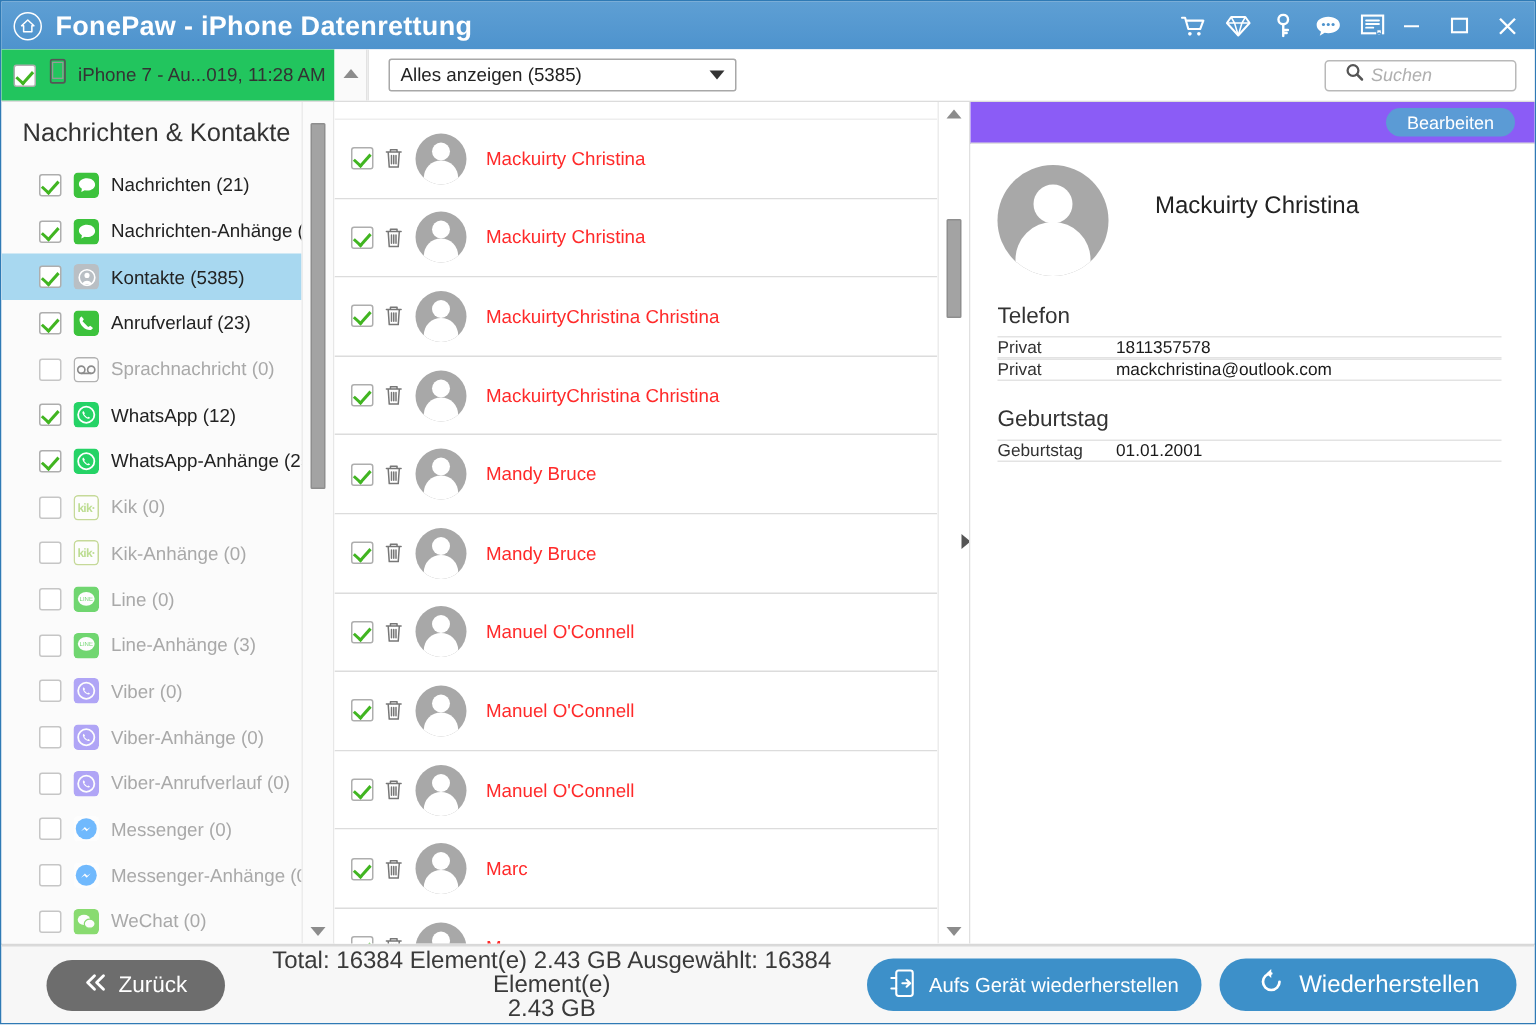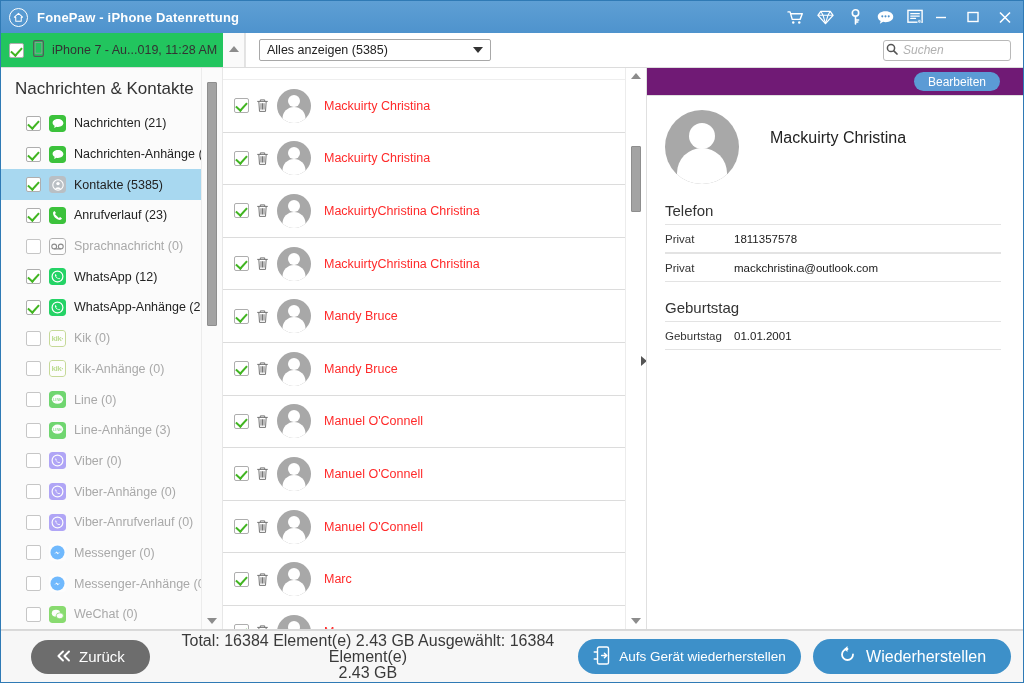--- a/index.html
+++ b/index.html
@@ -28,21 +28,21 @@
     position: relative;
   }
   .logo-circle {
     width: 19px; height: 19px; border-radius: 50%;
     border: 1.6px solid #ffffff;
     display: flex; align-items: center; justify-content: center;
     flex: 0 0 19px;
   }
   .logo-circle svg { display: block; }
   .app-title {
-    color: #ffffff; font-size: 13px; font-weight: bold;
+    color: #ffffff; font-size: 18px; font-weight: bold;
     margin-left: 9px; letter-spacing: .2px;
     white-space: nowrap;
   }
   .tb-spacer { flex: 1 1 auto; }
   .tb-icons { display: flex; align-items: center; gap: 13px; margin-right: 9px;}
   .tb-ico { width: 17px; height: 17px; display:flex; align-items:center; justify-content:center; cursor: default;}
   .tb-ico svg { display:block; }
   .win-btns { display:flex; align-items:center; gap: 17px; margin-right: 5px;}
   .win-btn { width: 15px; height: 15px; display:flex; align-items:center; justify-content:center;}
 
@@ -104,21 +104,21 @@
     border-left: 5px solid transparent; border-right: 5px solid transparent;
     border-top: 6px solid #333;
   }
   .search-area {
     margin-left: auto; margin-right: 12px;
     display: flex; align-items: center;
   }
   .search-box {
     width: 128px; height: 21px;
     border: 1px solid #b9b9b9; background: #fff; border-radius: 3px;
-    display: flex; align-items: center; padding-left: 2px;
+    display: flex; align-items: center; padding-left: 13px;
   }
   .search-box input {
     border: 0; outline: 0; font-size: 12px; color: #333;
     font-style: italic; margin-left: 5px; width: 92px;
     font-family: "Liberation Sans", sans-serif;
     background: transparent;
   }
   .search-box input::placeholder { color: #b0b0b0; font-style: italic; }
 
   
@@ -220,23 +220,23 @@
     z-index: 5;
   }
 
   
   .detailpane {
     flex: 1 1 auto; background: #fff; position: relative;
     display: flex; flex-direction: column;
   }
   .detail-header {
     height: 28px; flex: 0 0 28px;
-    background: #701a75; border-bottom: 1px solid #e0e0e0;
+    background: #8b5cf6; border-bottom: 1px solid #e0e0e0;
     display: flex; align-items: center; justify-content: flex-end;
-    padding-right: 23px;
+    padding-right: 13px;
   }
   .edit-btn {
     background: #5b9bd5; color: #fff;
     border: 0; border-radius: 11px;
     height: 19px; padding: 0 14px;
     font-size: 12px; font-family: "Liberation Sans", sans-serif;
     cursor: pointer;
   }
   .detail-top {
     display: flex; align-items: flex-start;
@@ -260,22 +260,22 @@
   }
   .detail-sections { padding: 18px 22px 0 18px; }
   .sec-title {
     font-size: 15px; color: #333; margin-top: 17px; margin-bottom: 5px;
   }
   .sec-title:first-child { margin-top: 0; }
   .field-row {
     display: flex; align-items: center;
     border-top: 1px solid #e3e3e3;
     border-bottom: 1px solid #e3e3e3;
-    height: 29px;
-    font-size: 11.5px; color: #333;
+    height: 15px;
+    font-size: 11.5px; color: #333; gap: 10px;
   }
   .field-label { width: 69px; flex: 0 0 69px; }
   .field-value { color: #1a1a1a; }
 
   
   .footer {
     height: 52px; flex: 0 0 52px;
     background: #f7f7f7;
     display: flex; align-items: center;
     padding: 0 12px;

